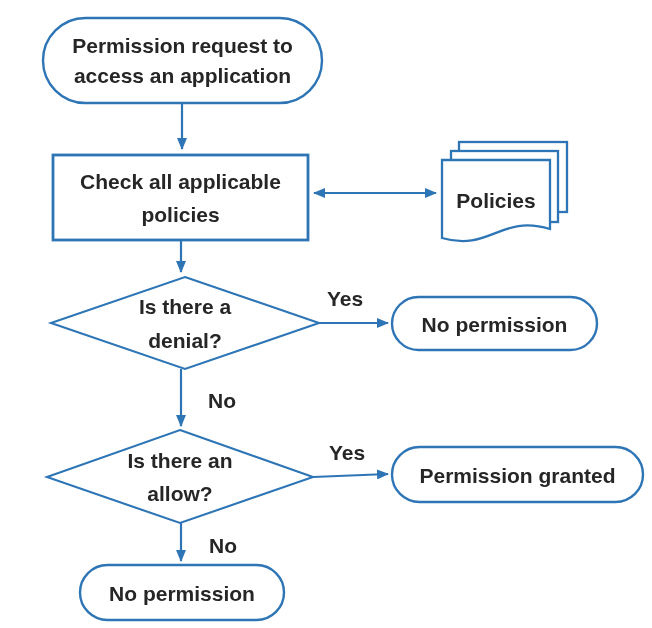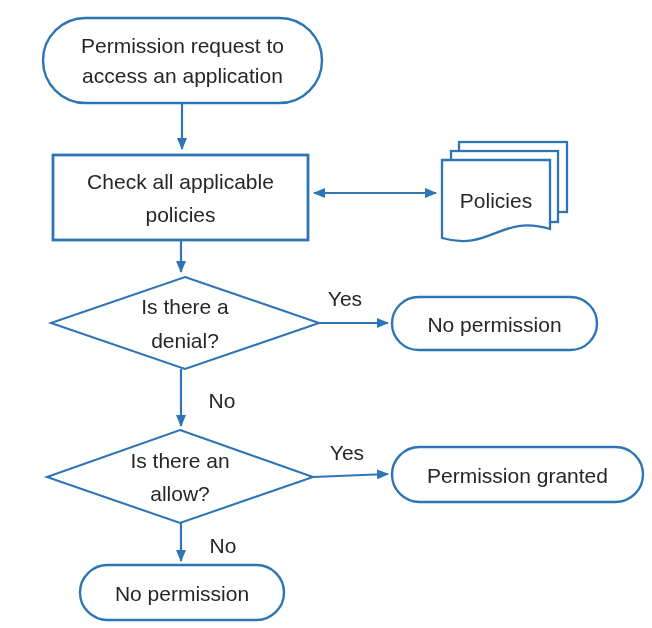--- a/index.html
+++ b/index.html
@@ -6,20 +6,21 @@
     margin: 0;
     padding: 0;
     background: #ffffff;
   }
   .canvas {
     position: relative;
     width: 652px;
     height: 628px;
     background: #ffffff;
     overflow: hidden;
+    font-weight: bold;
   }
   svg {
     display: block;
   }
   svg text {
     font-family: "Liberation Sans", sans-serif;
     font-size: 21px;
     fill: #262626;
   }
   .node-shape {

